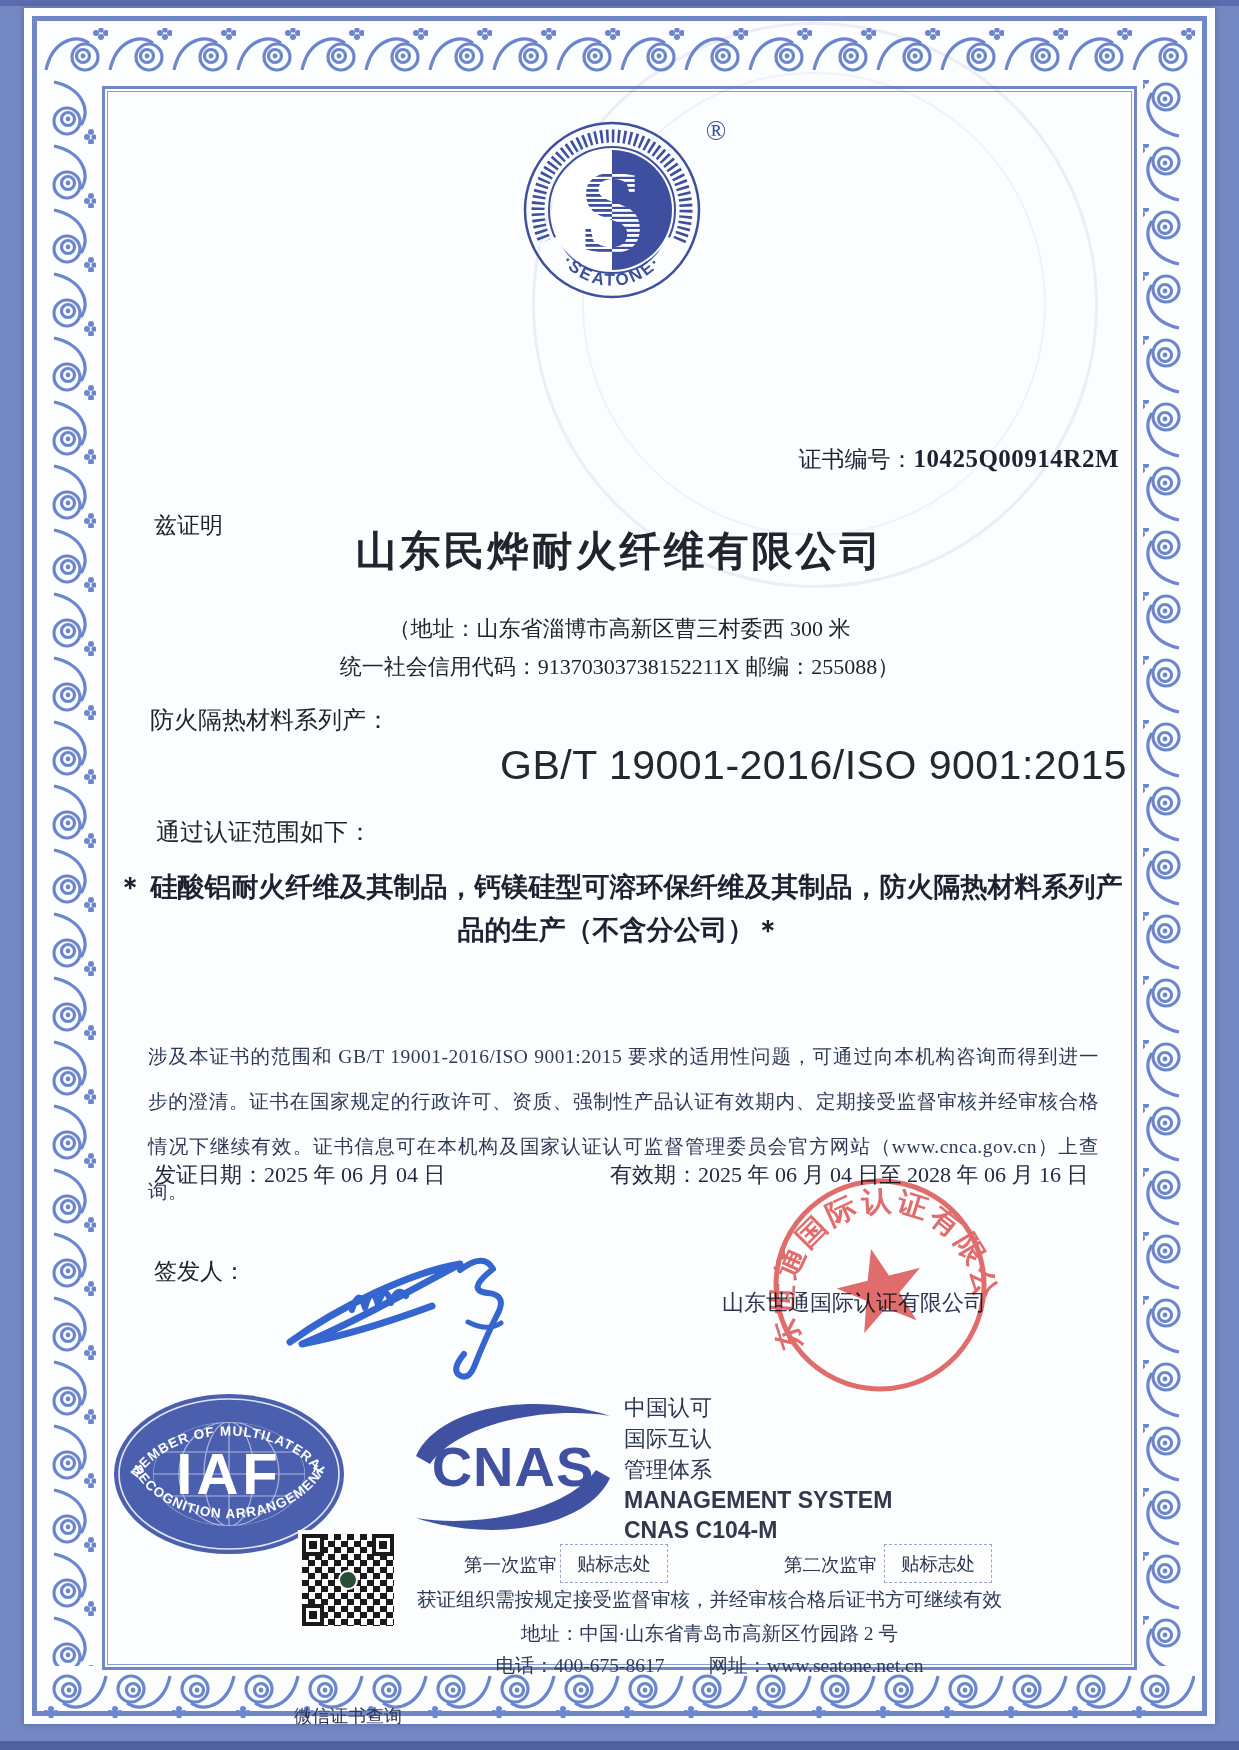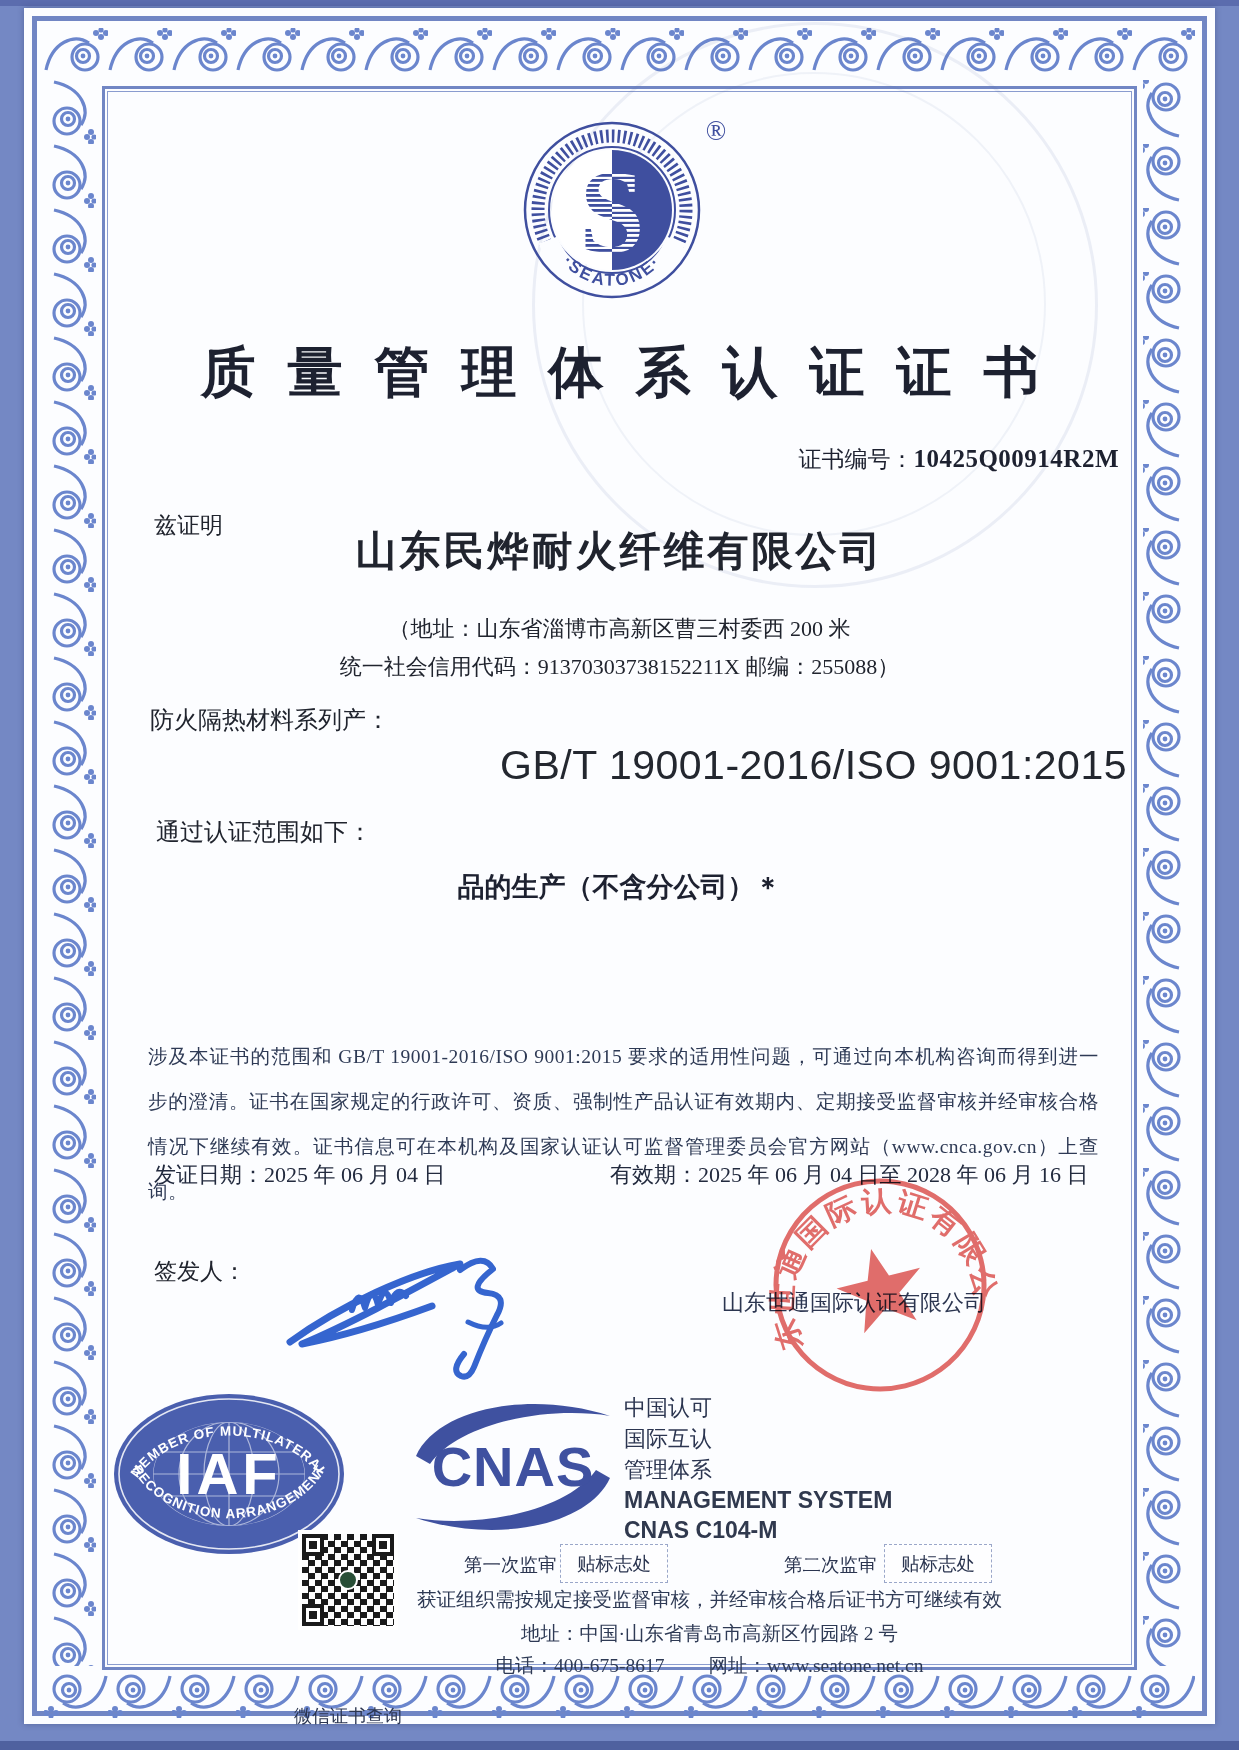--- a/index.html
+++ b/index.html
@@ -224,36 +224,36 @@
         <text x="108" y="148" fill="url(#hatchN)" clip-path="url(#halfL)">S</text>
         <text x="108" y="148" fill="url(#hatchW)" clip-path="url(#halfR)">S</text>
       </g>
       <path d="M 44,136 A 68 68 0 0 0 172,136" fill="none" stroke="#fcfdff" stroke-width="20"></path>
       <text font-family="'Liberation Sans','DejaVu Sans',sans-serif" font-weight="bold" font-size="17" fill="#3f4f9f" letter-spacing="2.5">
         <textPath href="#seatoneArc" startOffset="50%" text-anchor="middle">·SEATONE·</textPath>
       </text>
       <text x="212" y="36" font-size="27" fill="#3f4f9f" text-anchor="middle">®</text>
     </svg>
 
-    <div class="abs title">质量管理体系认证证书</div>
 
     <div class="abs certno">
       <span>证书编号：</span><span class="num">10425Q00914R2M</span>
     </div>
 
     <div class="abs certify">兹证明</div>
     <div class="abs company">山东民烨耐火纤维有限公司</div>
-    <div class="abs addr1">（地址：山东省淄博市高新区曹三村委西 200 米</div>
+    <div class="abs addr1">（地址：山东省淄博市高新区曹三村委西 300 米</div>
     <div class="abs addr2">统一社会信用代码：91370303738152211X 邮编：255088）</div>
 
     <div class="abs std-label">防火隔热材料系列产：</div>
     <div class="abs standard">GB/T 19001-2016/ISO 9001:2015</div>
 
     <div class="abs scope-label">通过认证范围如下：</div>
     <div class="abs scope">
+      <div>＊ 硅酸铝耐火纤维及其制品，钙镁硅型可溶环保纤维及其制品，防火隔热材料系列产</div>
       <div>品的生产（不含分公司）＊</div>
     </div>
 
     <div class="abs notice">涉及本证书的范围和 GB/T 19001-2016/ISO 9001:2015 要求的适用性问题，可通过向本机构咨询而得到进一步的澄清。证书在国家规定的行政许可、资质、强制性产品认证有效期内、定期接受监督审核并经审核合格情况下继续有效。证书信息可在本机构及国家认证认可监督管理委员会官方网站（www.cnca.gov.cn）上查询。</div>
 
     <div class="abs date-issue">
       <span>发证日期：</span><span>2025 年 06 月 04 日</span>
     </div>
     <div class="abs date-valid">
       <span>有效期：</span><span>2025 年 06 月 04 日至 2028 年 06 月 16 日</span>

